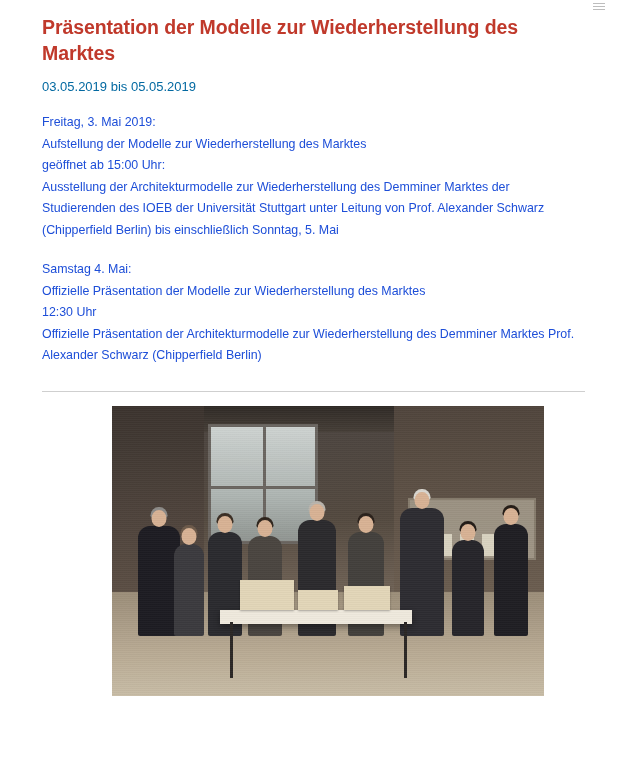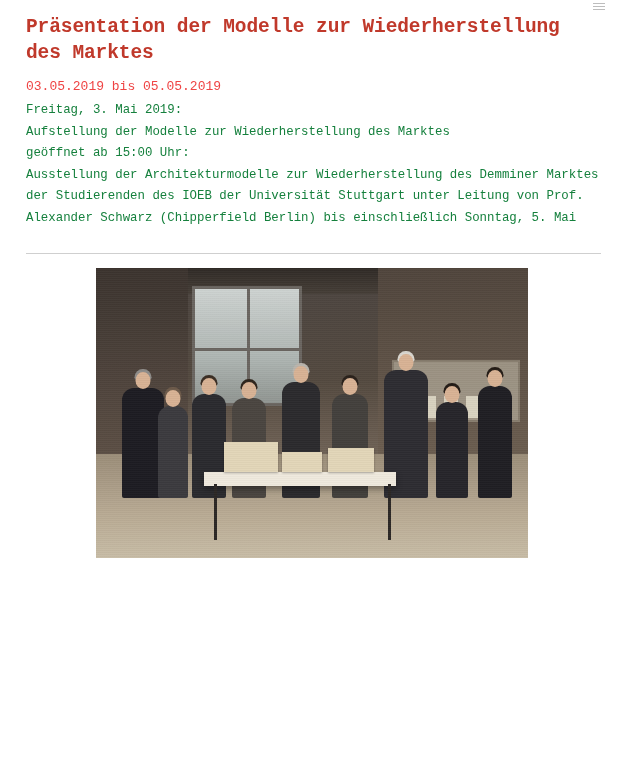--- a/index.html
+++ b/index.html
@@ -12,22 +12,21 @@
     height: 759px;
     font-family: "Liberation Sans", sans-serif;
     color: #333333;
     overflow: hidden;
   }
   .page {
     position: relative;
     width: 627px;
     height: 759px;
     box-sizing: border-box;
-    padding: 0 26px;
-    font-family: Liberation Mono, monospace;
+    padding: 0 42px;
   }
   .top-marker {
     position: absolute;
     top: 3px;
     right: 22px;
     width: 12px;
     height: 7px;
     display: block;
   }
   .top-marker span {
@@ -42,28 +41,28 @@
     font-size: 19.5px;
     line-height: 26px;
     font-weight: bold;
     color: #c0392b;
     letter-spacing: -0.1px;
   }
   .daterange {
     margin-top: 12px;
     font-size: 13px;
     line-height: 18px;
-    color: #ef4444;
+    color: #0369a1;
     font-weight: normal;
   }
   .body-block {
-    margin-top: 4px;
+    margin-top: 16px;
     font-size: 12.4px;
     line-height: 21.5px;
-    color: #15803d;
+    color: #1d4ed8;
   }
   .body-block p {
     margin: 0 0 18px 0;
   }
   .body-block p:last-child {
     margin-bottom: 0;
   }
   .divider {
     margin: 24px 0 0 0;
     border: none;
@@ -197,20 +196,21 @@
     <span></span>
     <span></span>
   </span>
 
   <h1 class="title">Präsentation der Modelle zur Wiederherstellung des Marktes</h1>
 
   <div class="daterange">03.05.2019 bis 05.05.2019</div>
 
   <div class="body-block">
     <p>Freitag, 3. Mai 2019:<br>Aufstellung der Modelle zur Wiederherstellung des Marktes<br>geöffnet ab 15:00 Uhr:<br>Ausstellung der Architekturmodelle zur Wiederherstellung des Demminer Marktes der Studierenden des IOEB der Universität Stuttgart unter Leitung von Prof. Alexander Schwarz (Chipperfield Berlin) bis einschließlich Sonntag, 5. Mai</p>
+    <p>Samstag 4. Mai:<br>Offizielle Präsentation der Modelle zur Wiederherstellung des Marktes<br>12:30 Uhr<br>Offizielle Präsentation der Architekturmodelle zur Wiederherstellung des Demminer Marktes Prof. Alexander Schwarz (Chipperfield Berlin)</p>
   </div>
 
   <hr class="divider">
 
   <div class="photo-wrap">
     <div class="photo">
       <div class="ph-bg"></div>
       <div class="ph-ceiling"></div>
       <div class="ph-wall-left"></div>
       <div class="ph-window"></div>

